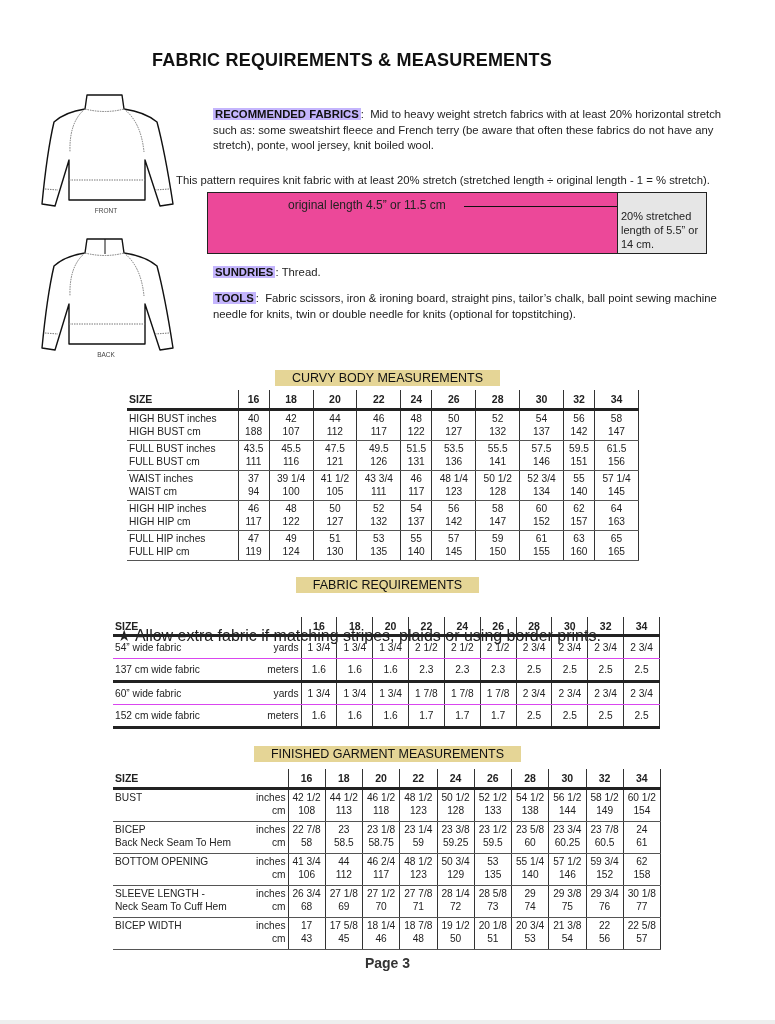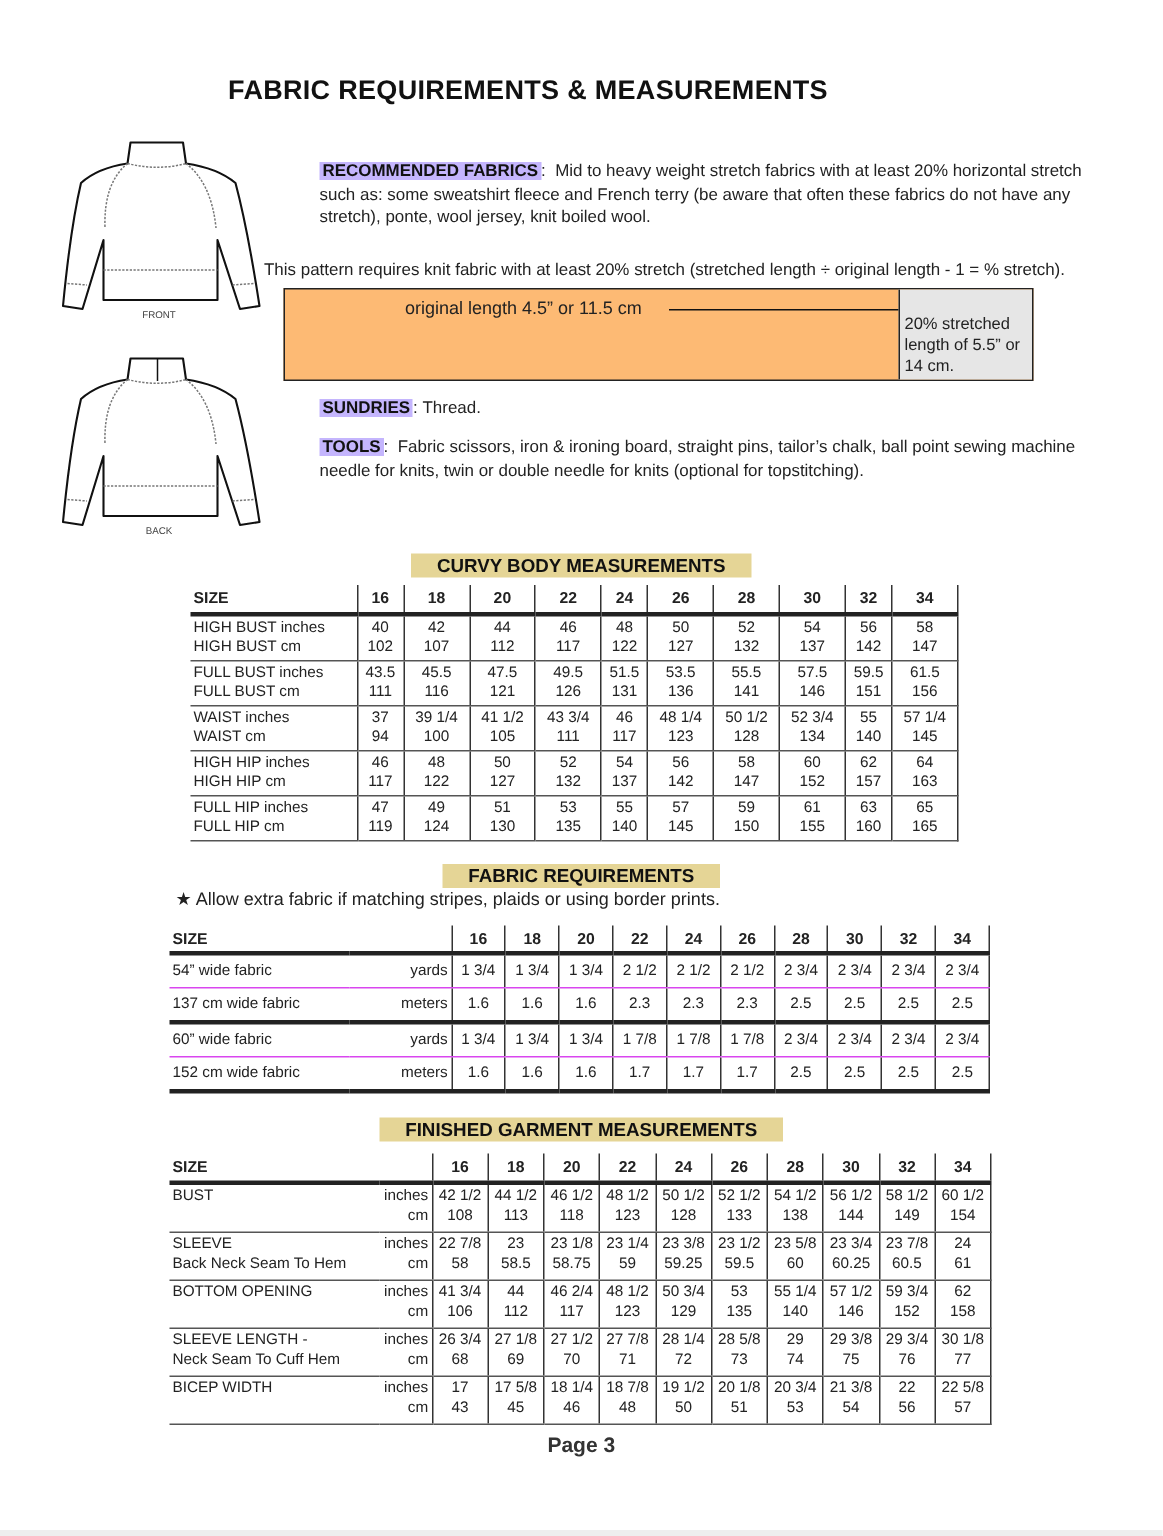--- a/index.html
+++ b/index.html
@@ -4,27 +4,27 @@
 <style>
   html, body { margin:0; padding:0; }
   body { width:775px; height:1024px; background:#ffffff; position:relative; overflow:hidden;
          font-family:"Liberation Sans", sans-serif; color:#222; }
   .abs { position:absolute; }
   .title { left:0; width:704px; top:50px; text-align:center; font-weight:bold; font-size:18px;
            letter-spacing:0.2px; color:#111; }
   .hl { background:#c4b5fd; font-weight:bold; padding:0 2px; color:#111; }
   .para { font-size:11.3px; line-height:15.5px; color:#222; }
   .sketch-label { font-size:6.5px; color:#444; text-align:center; }
-  .stretch-box { left:189px; top:192px; width:498px; height:60px; border:1.5px solid #222; background:#fdba74;text-decoration:underline; }
+  .stretch-box { left:207px; top:192px; width:498px; height:60px; border:1.5px solid #222; background:#ec4899;text-decoration:underline; }
   .stretch-right { position:absolute; right:0; top:0; width:88px; height:100%; background:#e6e6e6; border-left:1.5px solid #222; }
   .stretch-orig { position:absolute; left:80px; top:5px; font-size:12px; color:#222; }
   .stretch-line { position:absolute; left:256px; top:13px; width:236px; height:1.3px; background:#111; }
   .stretch-arrow { position:absolute; left:488px; top:9px; width:0; height:0; border-left:7px solid #111; border-top:4px solid transparent; border-bottom:4px solid transparent; }
   .stretch-note { position:absolute; left:3px; top:16px; font-size:11px; line-height:14px; color:#222; }
-  .sec-head { font-weight:bold; font-size:12.5px; background:#e5d596; padding:1px 17px; color:#111; }
+  .sec-head { font-weight:normal; font-size:12.5px; background:#e5d596; padding:1px 17px; color:#111; }
   table { border-collapse:collapse; position:absolute; font-size:10.2px; color:#222; }
   td, th { padding:0; }
   .cbm { left:127px; top:390px; width:512px; }
   .cbm th { font-weight:bold; font-size:10.5px; height:18px; border-bottom:3px solid #222; text-align:center; }
   .cbm th.sz { text-align:left; padding-left:2px; }
   .cbm td { text-align:center; line-height:12.5px; border-bottom:1px solid #555; }
   .cbm td.lbl { text-align:left; padding-left:2px; }
   .cbm .v { border-left:1px solid #333; }
   .cbm .rb { border-right:1.5px solid #333; }
   .cbm tr.row td { height:29px; }
@@ -136,21 +136,21 @@
       </tr>
     </thead>
   <tbody id="cbm-body">
       <tr class="row">
         <td class="lbl">
           <div>HIGH BUST  inches</div>
           <div>HIGH BUST cm</div>
         </td>
         <td class="v">
           <div>40</div>
-          <div>102</div>
+          <div>188</div>
         </td>
         <td class="v">
           <div>42</div>
           <div>107</div>
         </td>
         <td class="v">
           <div>44</div>
           <div>112</div>
         </td>
         <td class="v">
@@ -365,21 +365,21 @@
           <div>65</div>
           <div>165</div>
         </td>
       </tr>
     </tbody>
 </table>
 
 <div class="abs" style="left:0;width:775px;top:575px;text-align:center">
   <span class="sec-head">FABRIC REQUIREMENTS</span>
 </div>
-<div class="abs" style="left:117px;top:592px;font-size:12px;color:#222">
+<div class="abs" style="left:117px;top:626px;font-size:16px;color:#222">
   <span>★</span>
   <span>Allow extra fabric if matching stripes, plaids or using border prints.</span>
 </div>
 
 <table class="fr" id="fr">
   <colgroup>
       <col style="width:120px">
       <col style="width:68px">
     </colgroup>
   <thead>
@@ -529,21 +529,21 @@
           <div>58 1/2</div>
           <div>149</div>
         </td>
         <td class="v rb">
           <div>60 1/2</div>
           <div>154</div>
         </td>
       </tr>
       <tr class="row">
         <td class="lbl">
-          <div>SLEEVE</div>
+          <div>BICEP</div>
           <div>Back Neck Seam To Hem</div>
         </td>
         <td class="unit">
           <div>inches</div>
           <div>cm</div>
         </td>
         <td class="v">
           <div>22 7/8</div>
           <div>58</div>
         </td>

